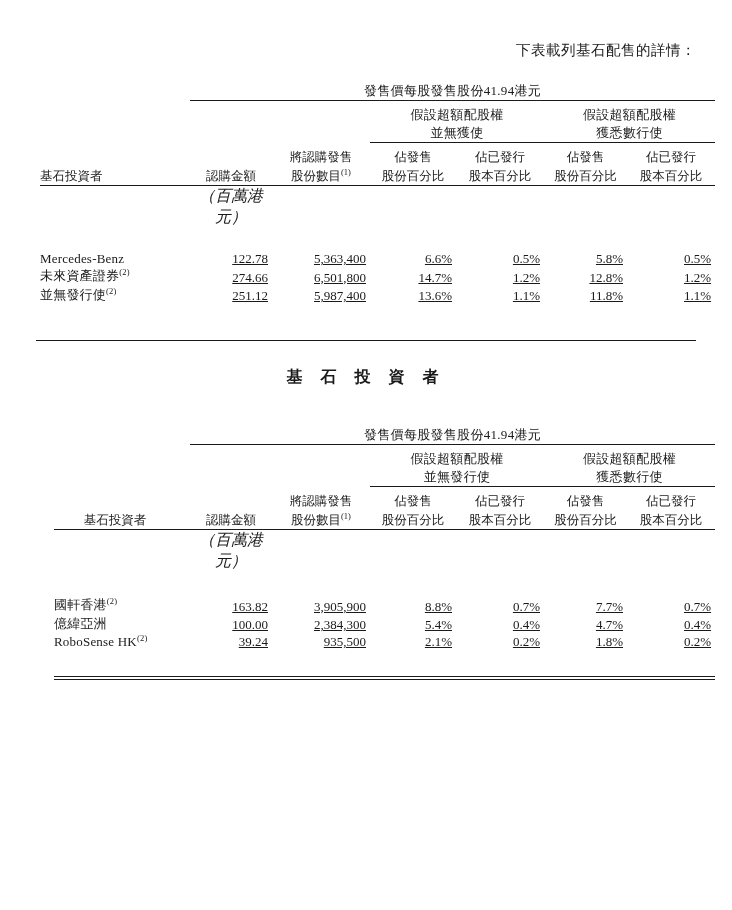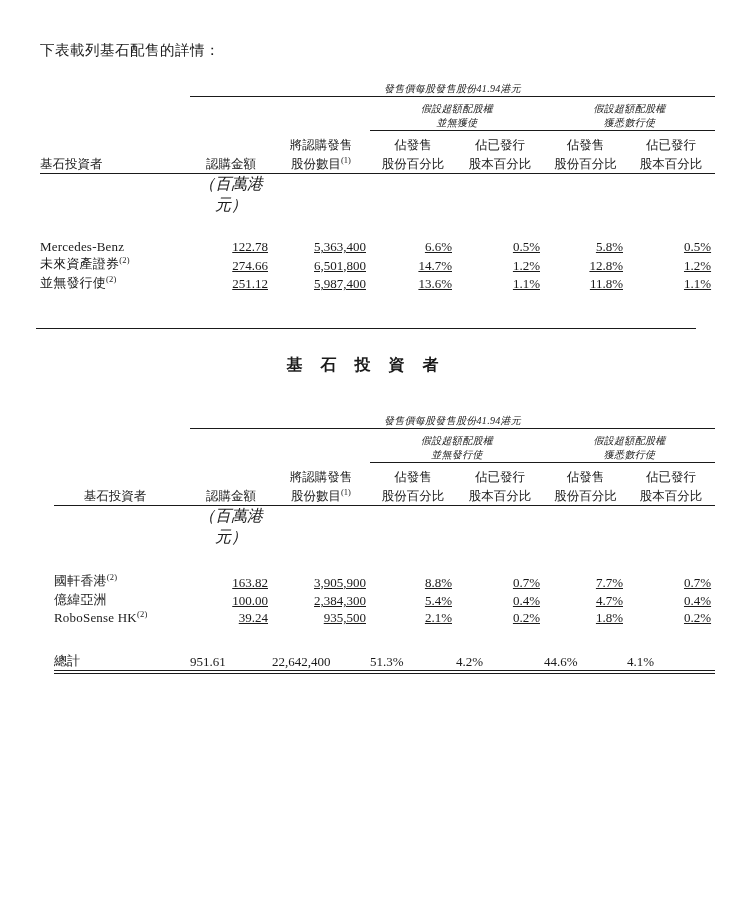--- a/index.html
+++ b/index.html
@@ -20,20 +20,21 @@
     height: 910px;
     position: relative;
     box-sizing: border-box;
     padding: 0 36px;
   }
   .intro {
     font-size: 14.5px;
     padding-top: 26px;
     padding-left: 4px;
     letter-spacing: 0.5px;
+    text-align: right;
   }
 
   table.tbl {
     width: 660px;
     border-collapse: collapse;
     table-layout: fixed;
     font-size: 12.5px;
   }
   table.tbl td, table.tbl th {
     padding: 0;
@@ -45,24 +46,23 @@
   col.c0 { width: 150px; }
   col.c1 { width: 82px; }
   col.c2 { width: 98px; }
   col.c3 { width: 86px; }
   col.c4 { width: 88px; }
   col.c5 { width: 83px; }
   col.c6 { width: 88px; }
 
   .spanhead {
     text-align: center;
-    font-size: 10px;
+    font-size: 13px;
     padding-bottom: 2px;
     letter-spacing: .3px;
-    font-style: italic;
   }
   .rule-cell {
     padding: 0 !important;
   }
   .rule-cell > div {
     height: 1px;
     background: #1a1a1a;
   }
   .gap-row td { height: 5px; }
 
@@ -394,29 +394,20 @@
         <td class="num">2.1%</td>
         <td class="num">0.2%</td>
         <td class="num">1.8%</td>
         <td class="num">0.2%</td>
       </tr>
 
       <tr>
             <td colspan="7" style="height:26px"></td>
           </tr>
 
-      <tr class="total-row">
-        <td class="name" style="padding-left:14px">總計</td>
-        <td class="num">951.61</td>
-        <td class="num">22,642,400</td>
-        <td class="num">51.3%</td>
-        <td class="num">4.2%</td>
-        <td class="num">44.6%</td>
-        <td class="num">4.1%</td>
-      </tr>
       <tr>
         <td class="rule-cell dbl-under" style="padding-left:14px !important">
               <div class="l1"></div>
               <div class="l2"></div>
             </td>
         <td class="rule-cell dbl-under">
               <div class="l1"></div>
               <div class="l2"></div>
             </td>
         <td class="rule-cell dbl-under">

